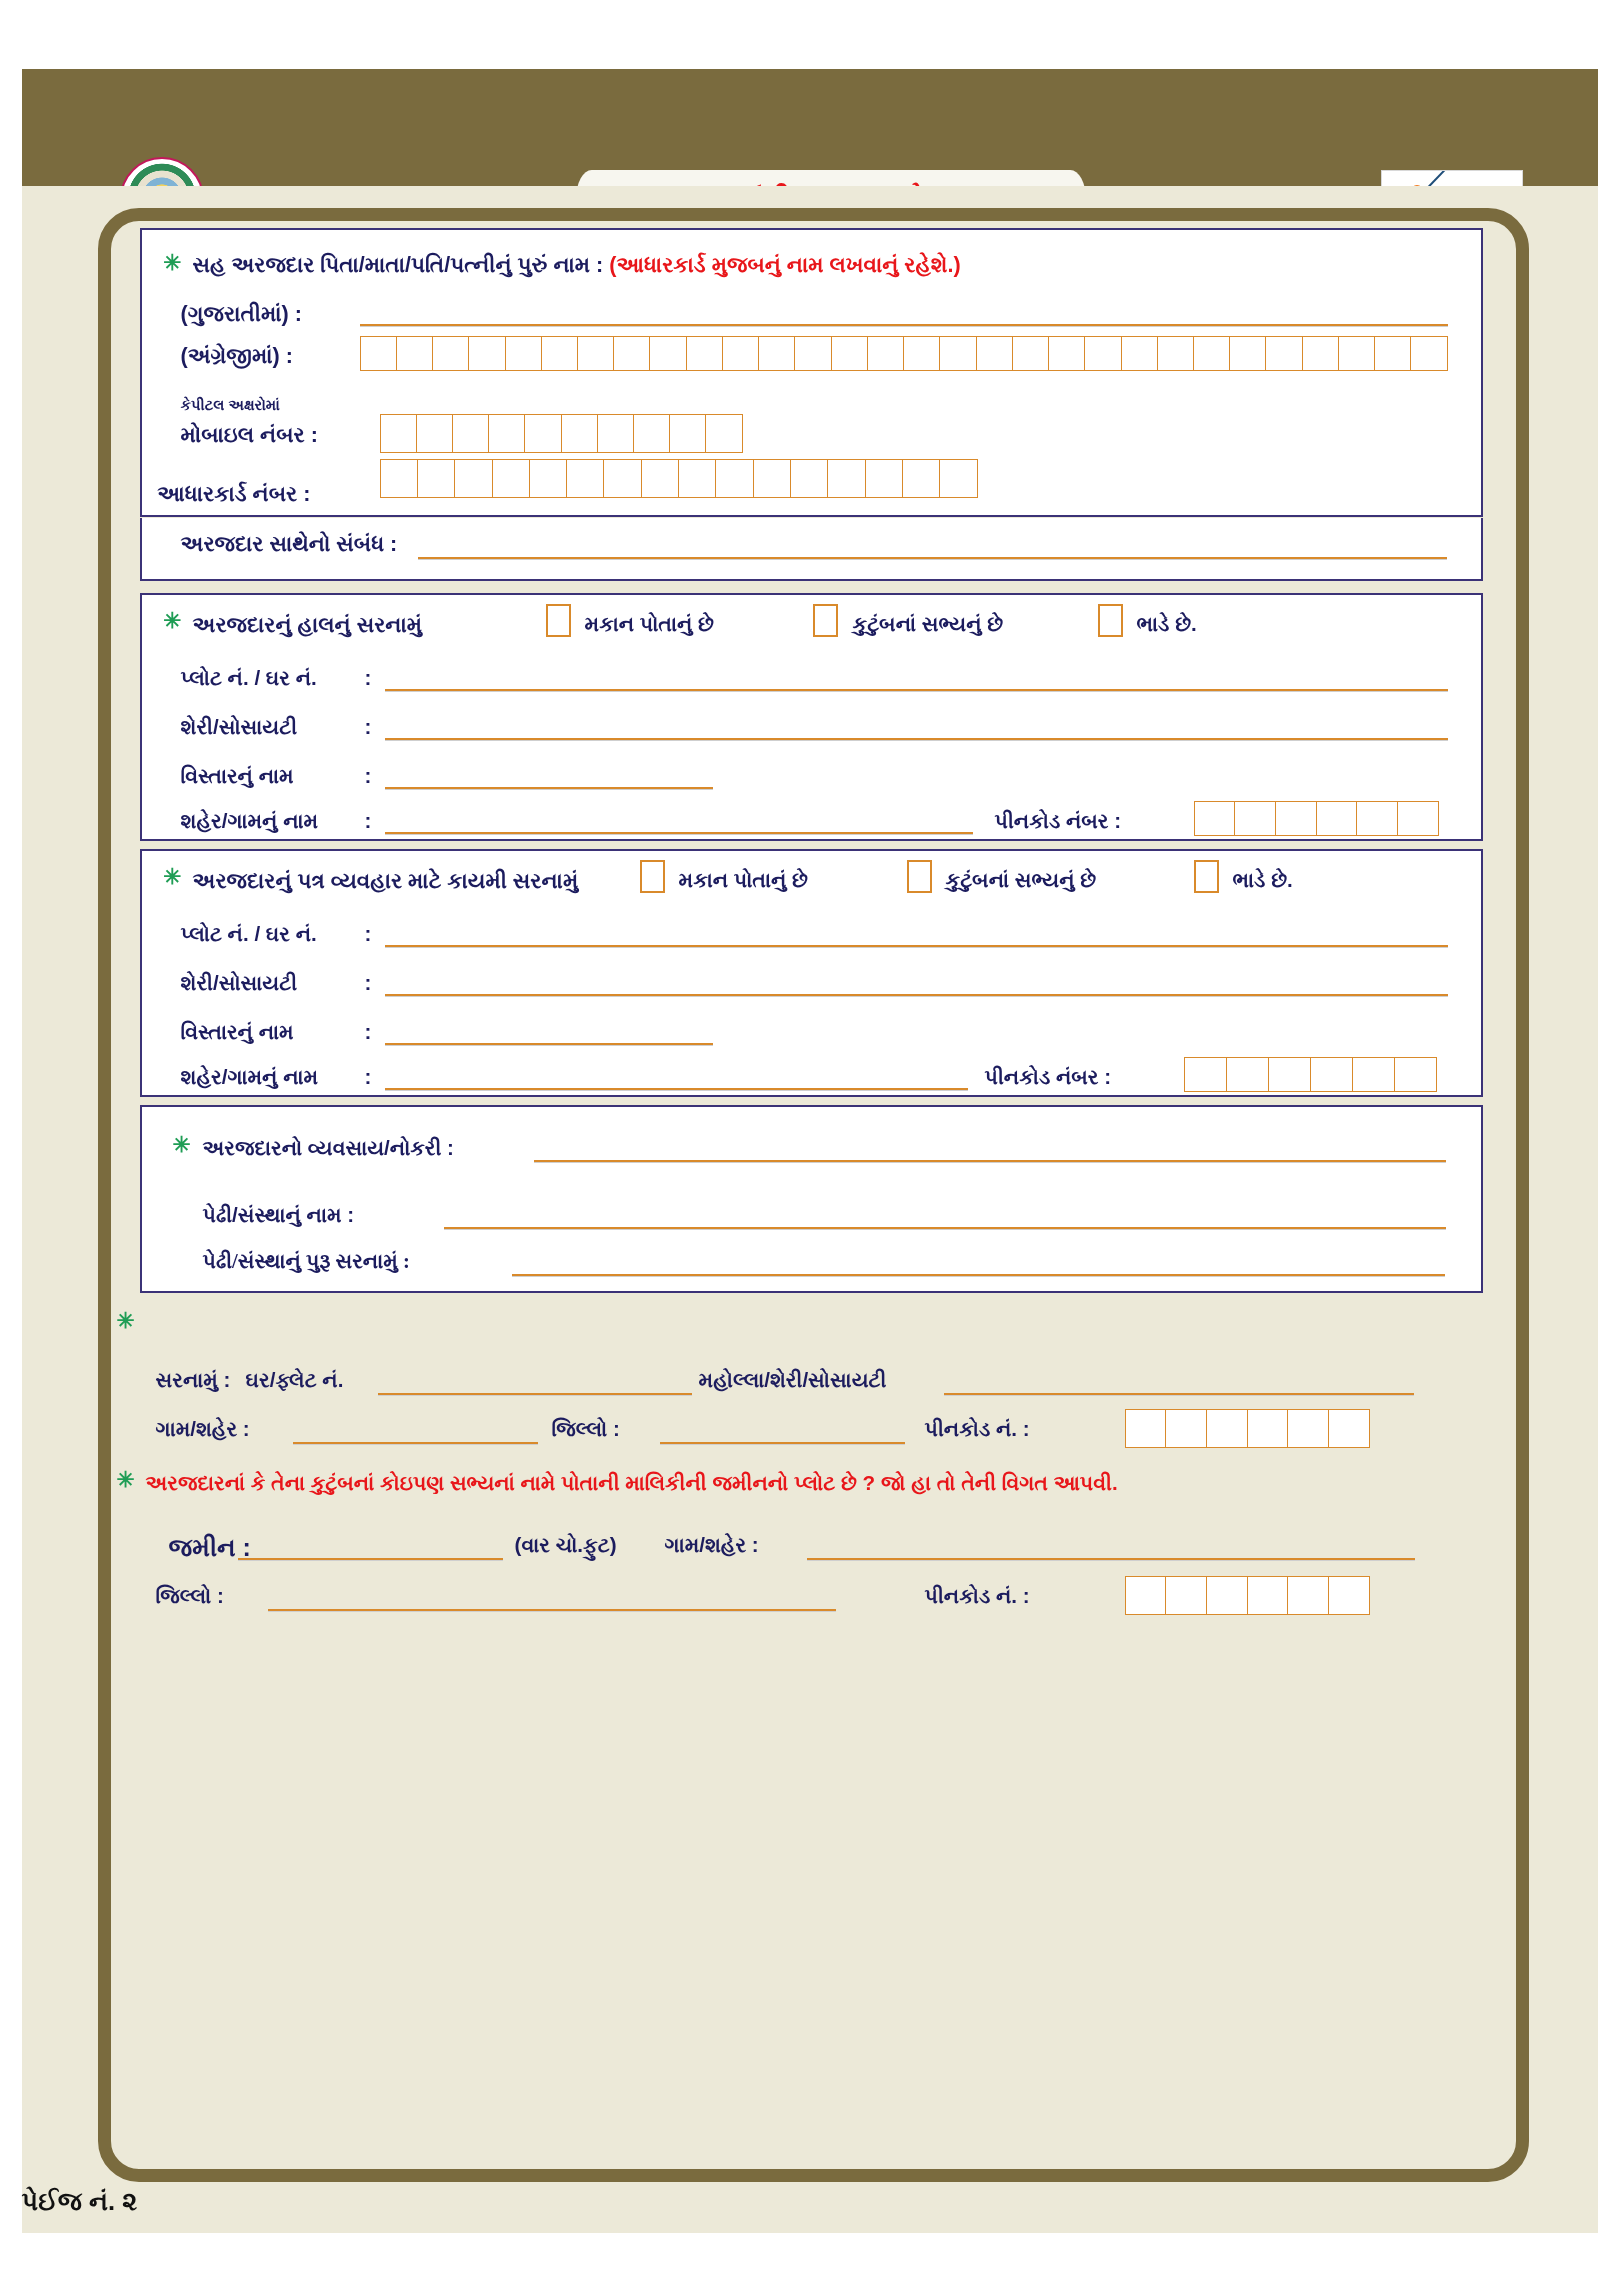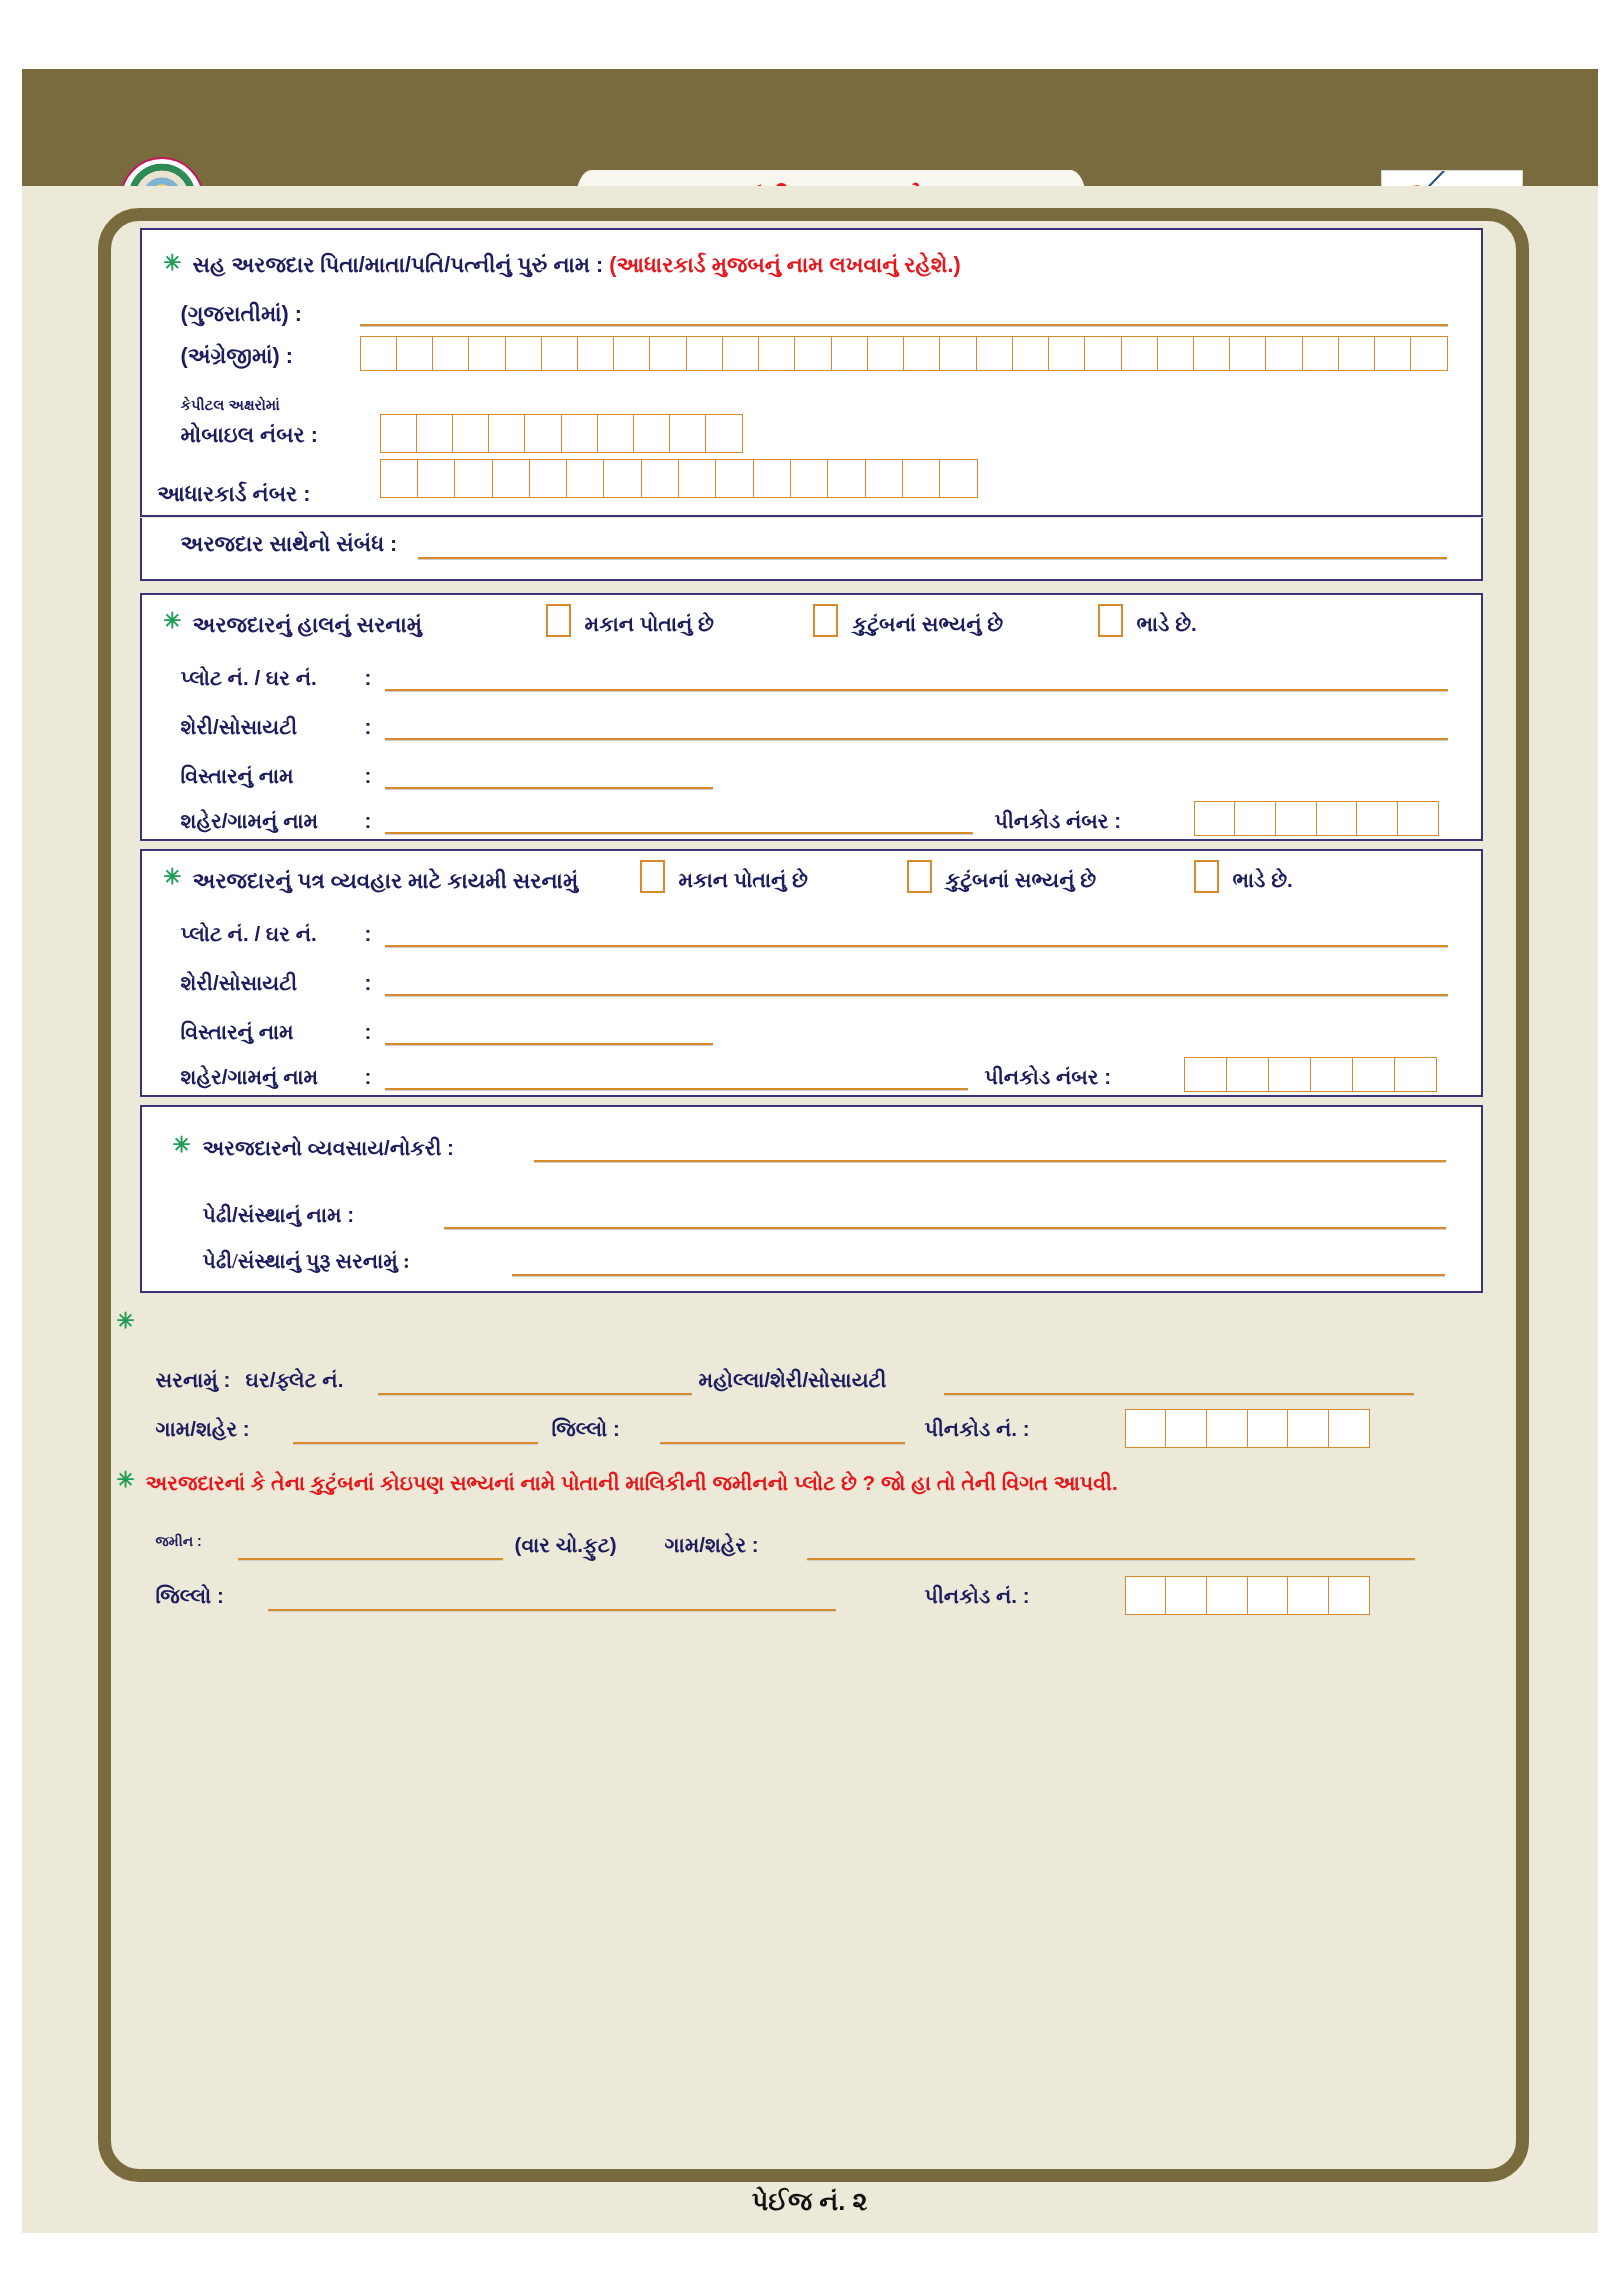--- a/index.html
+++ b/index.html
@@ -181,21 +181,21 @@
   }
   #wm-a2z .a { color:#f3b7b5; }
   #wm-a2z .z { color:#f3b7b5; }
   #wm-a2z .rest { color:#dcdcdc; }
 
   
   #pagenum {
     position:absolute;
     left:0; top:2001px;
     width:1576px;
-    text-align:center;
+    text-align:left;
     color:#111;
     font-size:25.5px;
     font-weight:bold;
   }
 
   .small { font-size:14.7px;margin-top:12px; }
 </style>
 </head>
 <body>
 
@@ -440,21 +440,21 @@
             <i style="flex: 1 1 0px;"></i>
             <i style="flex: 1 1 0px;"></i>
           </div>
       </div>
 
       <div style="position:absolute;left:0px;top:1245px;width:1404px;height:176px;">
 
         <span class="star" style="position:absolute;left:5.9px;top:3.9px;">✳</span>
         <span class="rowlabel redtxt" style="position:absolute;left:35px;top:5.9px;font-size:20.6px;">અરજદારનાં કે તેના કુટુંબનાં કોઇપણ સભ્યનાં નામે પોતાની માલિકીની જમીનનો પ્લોટ છે ? જો હા તો તેની વિગત આપવી.</span>
 
-        <span class="rowlabel" style="position:absolute;left:45px;top:67px;font-size:14px;">જમીન :</span>
+        <span class="rowlabel" style="position:absolute;left:58px;top:67px;font-size:25px;">જમીન :</span>
         <div class="rule" style="left:127px;top:92px;width:265px;"></div>
 
         <span class="rowlabel" style="position:absolute;left:404px;top:67px;font-size:20.6px;">(વાર ચો.ફુટ)</span>
         <span class="rowlabel" style="position:absolute;left:554px;top:67px;font-size:20.6px;">ગામ/શહેર :</span>
         <div class="rule" style="left:696px;top:92px;width:608px;"></div>
 
         <span class="rowlabel" style="position:absolute;left:45px;top:118px;font-size:20.6px;">જિલ્લો :</span>
         <div class="rule" style="left:157px;top:143px;width:568px;"></div>
 
         <span class="rowlabel" style="position:absolute;left:814px;top:118px;font-size:20.6px;">પીનકોડ નં. :</span>

